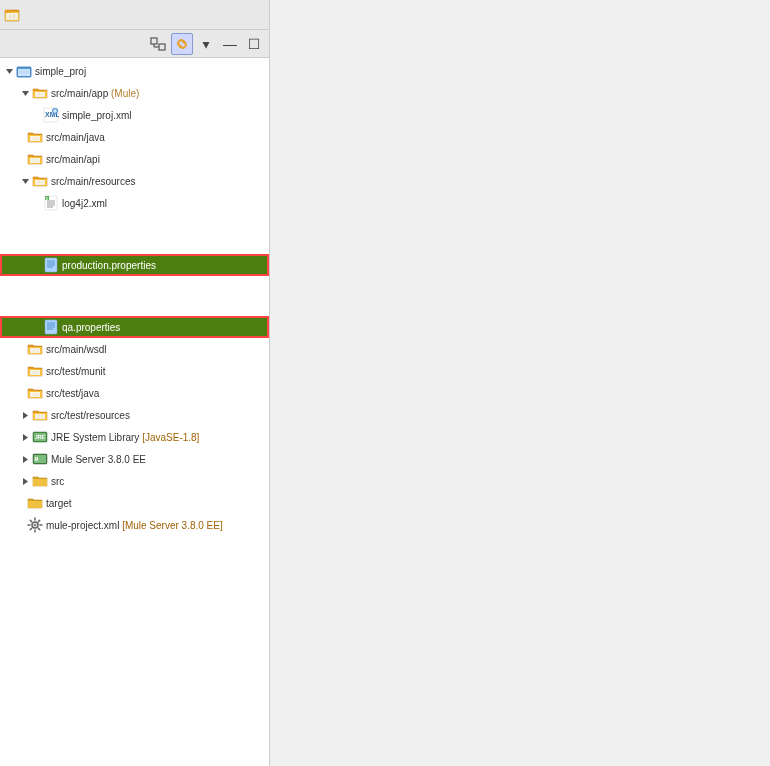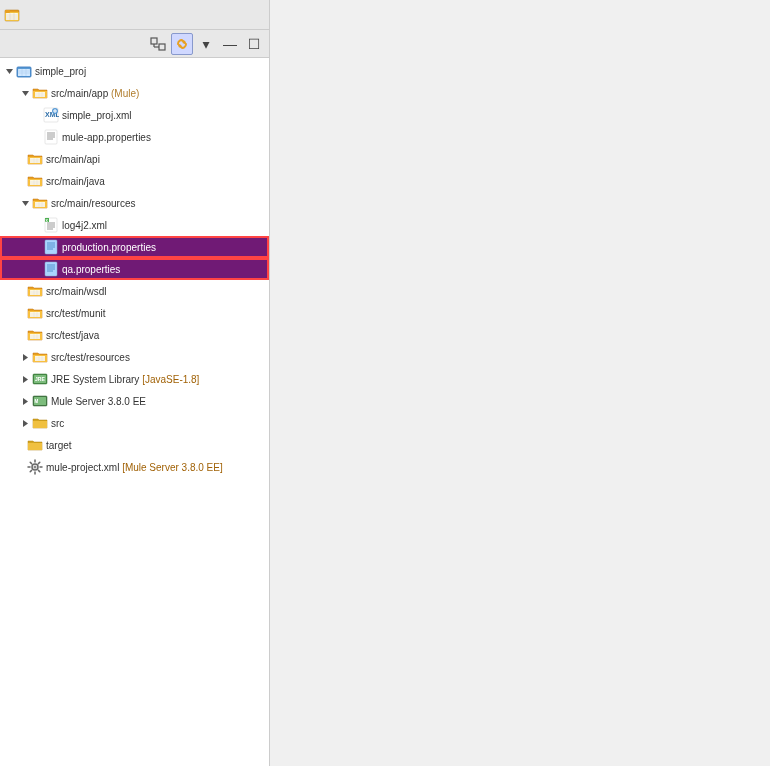--- a/index.html
+++ b/index.html
@@ -87,24 +87,25 @@
       align-items: center;
       height: 22px;
       padding-right: 4px;
       cursor: pointer;
       white-space: nowrap;
       color: #333;
       position: relative;
     }
 
     .tree-item.selected-outlined {
-      background: #701a75;
+      background: #4d7c0f;
       color: #fff;
       outline: 2px solid #ff4444;
       outline-offset: -2px;
+      margin-top: 40px;
     }
 
     .indent {
       display: inline-block;
       flex-shrink: 0;
     }
 
     .expand-arrow {
       width: 14px;
       height: 14px;
@@ -255,64 +256,50 @@
             <svg width="16" height="16" viewBox="0 0 16 16">
         <rect x="1" y="1" width="14" height="14" rx="1" fill="#fff" stroke="#ccc" stroke-width="0.5"></rect>
         <text x="2" y="10" font-size="7" fill="#2d6ea8" font-weight="bold">XML</text>
         <circle cx="12" cy="4" r="3" fill="#5b9bd5"></circle>
         <path d="M10 4 L14 4 M12 2 L12 6" stroke="#fff" stroke-width="1"></path>
       </svg>
           </span>
           <span class="item-label">simple_proj.xml</span>
         </div>
         <div class="tree-item">
-          <span class="indent" style="width: 34px;"></span>
-          <span class="expand-arrow" style="width: 9px;"></span>
-          <span class="item-icon">
-            <svg width="16" height="16" viewBox="0 0 16 16">
-        <rect x="2" y="1" width="12" height="14" rx="1" fill="#fff" stroke="#ccc" stroke-width="0.5"></rect>
-        <line x1="4" y1="4" x2="12" y2="4" stroke="#999" stroke-width="1"></line>
-        <line x1="4" y1="6" x2="12" y2="6" stroke="#999" stroke-width="1"></line>
-        <line x1="4" y1="8" x2="12" y2="8" stroke="#999" stroke-width="1"></line>
-        <line x1="4" y1="10" x2="10" y2="10" stroke="#999" stroke-width="1"></line>
-      </svg>
-          </span>
-          <span class="item-label">mule-app.properties</span>
+          <span class="indent" style="width: 18px;"></span>
+          <span class="expand-arrow" style="width: 9px;"></span>
+          <span class="item-icon">
+            <svg width="16" height="16" viewBox="0 0 16 16">
+        <path d="M1 4 L1 13 L15 13 L15 5 L7 5 L6 4 Z" fill="#e8a020" stroke="#c07010" stroke-width="0.5"></path>
+        <path d="M1 6 L15 6 L15 13 L1 13 Z" fill="#f8c040"></path>
+        <rect x="3" y="7" width="10" height="5" fill="#fff8e0" rx="0.3"></rect>
+        <line x1="3" y1="9" x2="13" y2="9" stroke="#ddd" stroke-width="0.5"></line>
+        <line x1="3" y1="11" x2="13" y2="11" stroke="#ddd" stroke-width="0.5"></line>
+        <line x1="7" y1="7" x2="7" y2="12" stroke="#ddd" stroke-width="0.5"></line>
+        <line x1="10" y1="7" x2="10" y2="12" stroke="#ddd" stroke-width="0.5"></line>
+      </svg>
+          </span>
+          <span class="item-label">src/main/java</span>
         </div>
         <div class="tree-item">
           <span class="indent" style="width: 18px;"></span>
           <span class="expand-arrow" style="width: 9px;"></span>
           <span class="item-icon">
             <svg width="16" height="16" viewBox="0 0 16 16">
         <path d="M1 4 L1 13 L15 13 L15 5 L7 5 L6 4 Z" fill="#e8a020" stroke="#c07010" stroke-width="0.5"></path>
         <path d="M1 6 L15 6 L15 13 L1 13 Z" fill="#f8c040"></path>
         <rect x="3" y="7" width="10" height="5" fill="#fff8e0" rx="0.3"></rect>
         <line x1="3" y1="9" x2="13" y2="9" stroke="#ddd" stroke-width="0.5"></line>
         <line x1="3" y1="11" x2="13" y2="11" stroke="#ddd" stroke-width="0.5"></line>
         <line x1="7" y1="7" x2="7" y2="12" stroke="#ddd" stroke-width="0.5"></line>
         <line x1="10" y1="7" x2="10" y2="12" stroke="#ddd" stroke-width="0.5"></line>
       </svg>
           </span>
           <span class="item-label">src/main/api</span>
-        </div>
-        <div class="tree-item">
-          <span class="indent" style="width: 18px;"></span>
-          <span class="expand-arrow" style="width: 9px;"></span>
-          <span class="item-icon">
-            <svg width="16" height="16" viewBox="0 0 16 16">
-        <path d="M1 4 L1 13 L15 13 L15 5 L7 5 L6 4 Z" fill="#e8a020" stroke="#c07010" stroke-width="0.5"></path>
-        <path d="M1 6 L15 6 L15 13 L1 13 Z" fill="#f8c040"></path>
-        <rect x="3" y="7" width="10" height="5" fill="#fff8e0" rx="0.3"></rect>
-        <line x1="3" y1="9" x2="13" y2="9" stroke="#ddd" stroke-width="0.5"></line>
-        <line x1="3" y1="11" x2="13" y2="11" stroke="#ddd" stroke-width="0.5"></line>
-        <line x1="7" y1="7" x2="7" y2="12" stroke="#ddd" stroke-width="0.5"></line>
-        <line x1="10" y1="7" x2="10" y2="12" stroke="#ddd" stroke-width="0.5"></line>
-      </svg>
-          </span>
-          <span class="item-label">src/main/java</span>
         </div>
         <div class="tree-item">
           <span class="indent" style="width: 18px;"></span>
           <span class="expand-arrow">
             <svg width="9" height="9" viewBox="0 0 9 9">
               <polygon points="1,2 8,2 4.5,7" fill="#555"></polygon>
             </svg>
           </span>
           <span class="item-icon">
             <svg width="16" height="16" viewBox="0 0 16 16">

